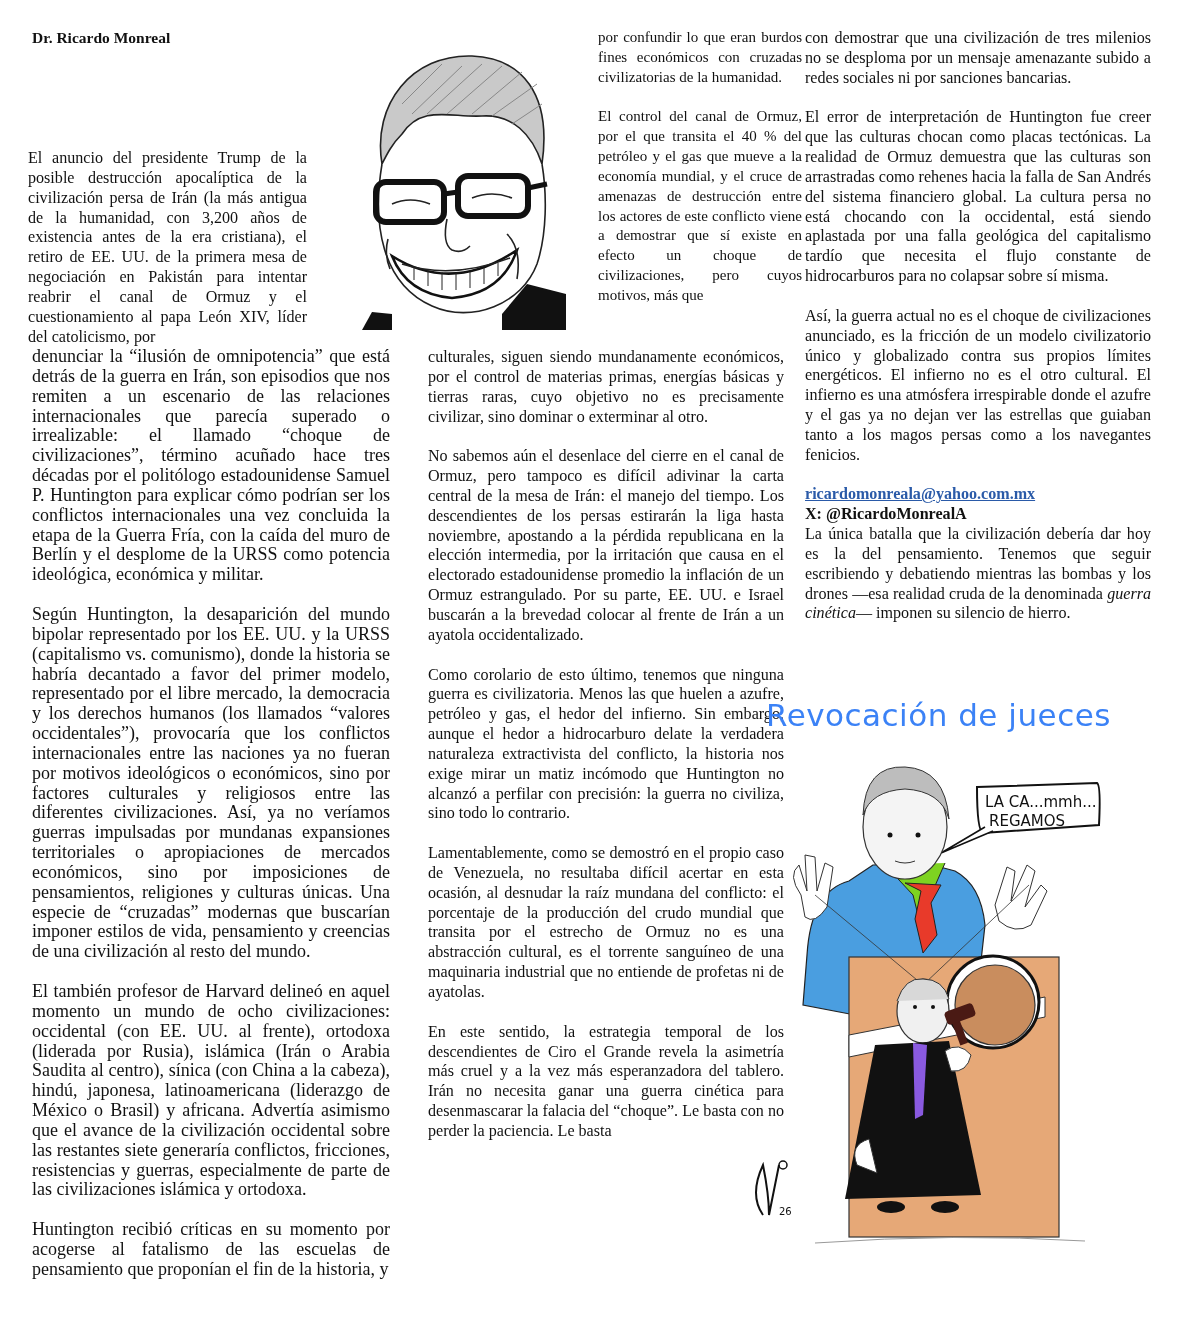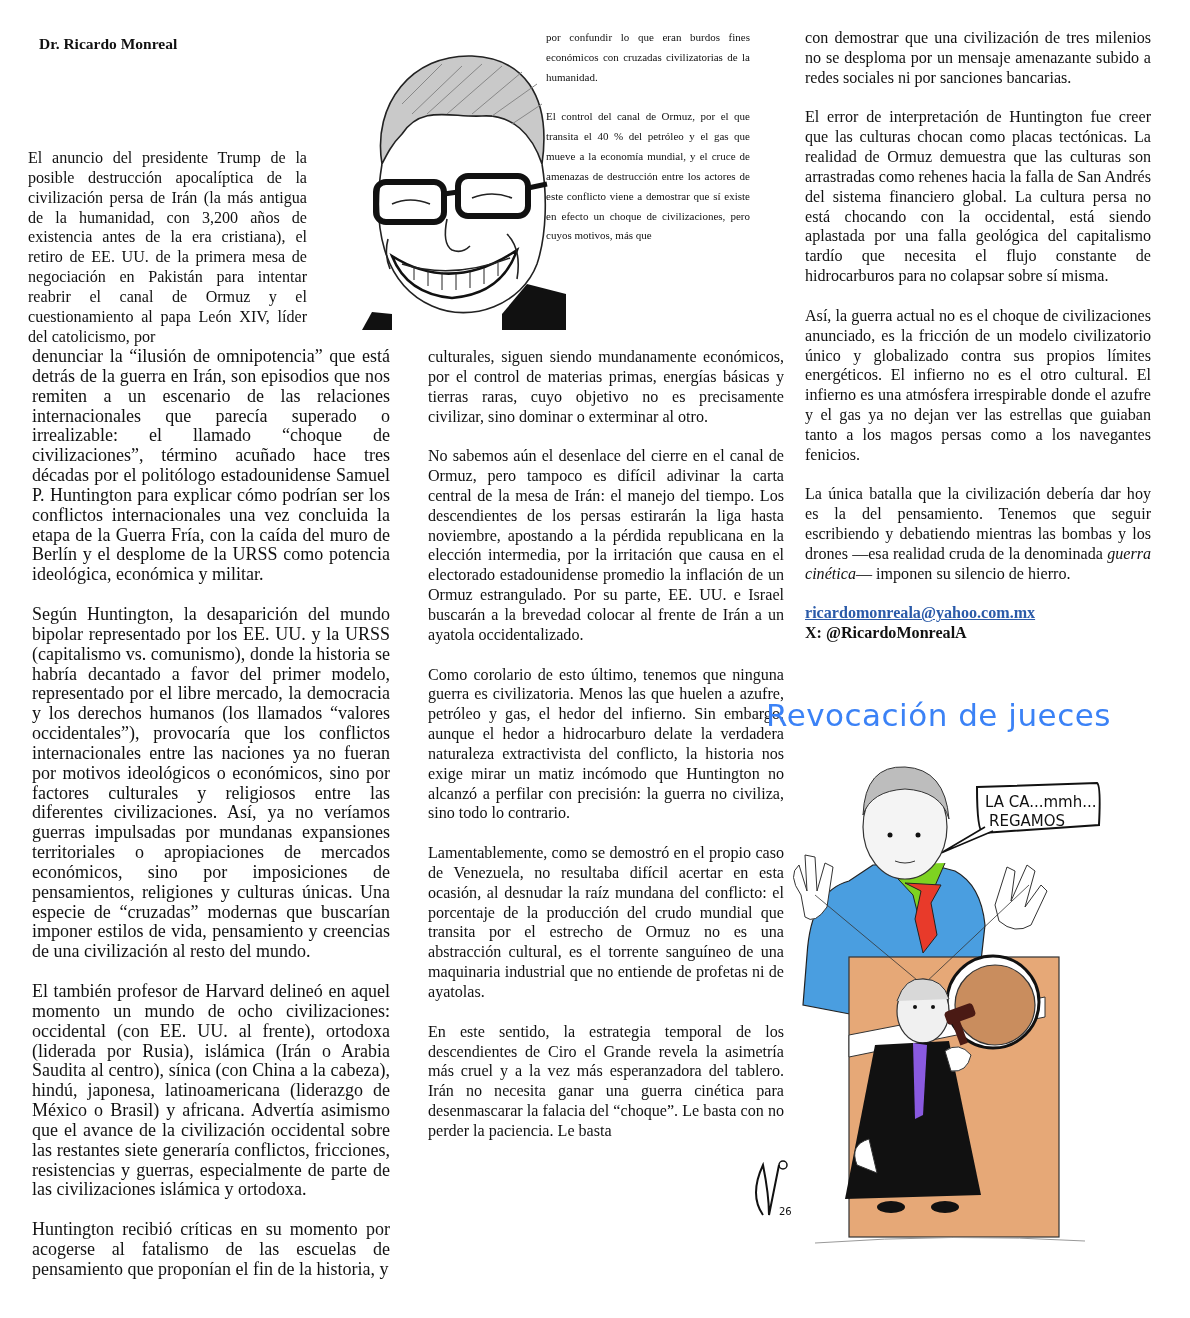--- a/index.html
+++ b/index.html
@@ -7,34 +7,34 @@
       width: 1190px; height: 1318px; position: relative; overflow: hidden;
       font-family: "Liberation Serif", "DejaVu Serif", serif;
       color: #111111;
     }
     .col {
       position: absolute; top: 28px;
       font-size: 16.1px; line-height: 19.85px;
       text-align: justify;
     }
     .col p { margin: 0 0 19.85px 0; }
-    #col1 { left: 39px; width: 358px; margin-top: 6px; }
+    #col1 { left: 32px; width: 358px; }
     #col3 { left: 805px; width: 346px; }
 
     .author { font-weight: bold; font-size: 15.5px; margin: 0 0 19px 0; text-align: left; }
     .title {
       font-weight: bold; font-size: 22px; line-height: 26px; text-align: center;
       width: 265px; margin: 0 0 12px 0;
     }
 
     #portrait {
       position: absolute; left: 352px; top: 44px; width: 214px; height: 286px;
     }
-    #col2-top { position: absolute; left: 546px; top: 28px; width: 204px;
-      font-size: 11px; line-height: 19.85px; text-align: justify; }
+    #col2-top { position: absolute; left: 598px; top: 28px; width: 204px;
+      font-size: 15px; line-height: 19.85px; text-align: justify; }
     #col2-top p { margin: 0 0 19.85px 0; }
     #col1-top { position: absolute; left: 28px; top: 148px; width: 279px;
       font-size: 16.1px; line-height: 19.85px; text-align: justify; }
     #col1-top p { margin: 0; }
     #wide-band { position: absolute; left: 32px; top: 347px; width: 358px;
       font-size: 18px; line-height: 19.85px; text-align: justify; }
     #wide-band p { margin: 0 0 19.85px 0; }
     #col2-rest { position: absolute; left: 428px; top: 347px; width: 356px;
       font-size: 16.1px; line-height: 19.85px; text-align: justify; }
     #col2-rest p { margin: 0 0 19.85px 0; }
@@ -110,25 +110,25 @@
   <p>No sabemos aún el desenlace del cierre en el canal de Ormuz, pero tampoco es difícil adivinar la carta central de la mesa de Irán: el manejo del tiempo. Los descendientes de los persas estirarán la liga hasta noviembre, apostando a la pérdida republicana en la elección intermedia, por la irritación que causa en el electorado estadounidense promedio la inflación de un Ormuz estrangulado. Por su parte, EE. UU. e Israel buscarán a la brevedad colocar al frente de Irán a un ayatola occidentalizado.</p>
   <p>Como corolario de esto último, tenemos que ninguna guerra es civilizatoria. Menos las que huelen a azufre, petróleo y gas, el hedor del infierno. Sin embargo, aunque el hedor a hidrocarburo delate la verdadera naturaleza extractivista del conflicto, la historia nos exige mirar un matiz incómodo que Huntington no alcanzó a perfilar con precisión: la guerra no civiliza, sino todo lo contrario.</p>
   <p>Lamentablemente, como se demostró en el propio caso de Venezuela, no resultaba difícil acertar en esta ocasión, al desnudar la raíz mundana del conflicto: el porcentaje de la producción del crudo mundial que transita por el estrecho de Ormuz no es una abstracción cultural, es el torrente sanguíneo de una maquinaria industrial que no entiende de profetas ni de ayatolas.</p>
   <p>En este sentido, la estrategia temporal de los descendientes de Ciro el Grande revela la asimetría más cruel y a la vez más esperanzadora del tablero. Irán no necesita ganar una guerra cinética para desenmascarar la falacia del “choque”. Le basta con no perder la paciencia. Le basta</p>
 </div>
 
 <div id="col3" class="col">
   <p>con demostrar que una civilización de tres milenios no se desploma por un mensaje amenazante subido a redes sociales ni por sanciones bancarias.</p>
   <p>El error de interpretación de Huntington fue creer que las culturas chocan como placas tectónicas. La realidad de Ormuz demuestra que las culturas son arrastradas como rehenes hacia la falla de San Andrés del sistema financiero global. La cultura persa no está chocando con la occidental, está siendo aplastada por una falla geológica del capitalismo tardío que necesita el flujo constante de hidrocarburos para no colapsar sobre sí misma.</p>
   <p>Así, la guerra actual no es el choque de civilizaciones anunciado, es la fricción de un modelo civilizatorio único y globalizado contra sus propios límites energéticos. El infierno no es el otro cultural. El infierno es una atmósfera irrespirable donde el azufre y el gas ya no dejan ver las estrellas que guiaban tanto a los magos persas como a los navegantes fenicios.</p>
-  <p><span>La única batalla que la civilización debería dar hoy es la del pensamiento. Tenemos que seguir escribiendo y debatiendo mientras las bombas y los drones —esa realidad cruda de la denominada </span><em>guerra cinética</em><span>— imponen su silencio de hierro.</span></p>
   <p style="margin:0;">
     <a class="contact-email" href="#">ricardomonreala@yahoo.com.mx</a>
     <span class="contact-x">X: @RicardoMonrealA</span>
   </p>
+  <p><span>La única batalla que la civilización debería dar hoy es la del pensamiento. Tenemos que seguir escribiendo y debatiendo mientras las bombas y los drones —esa realidad cruda de la denominada </span><em>guerra cinética</em><span>— imponen su silencio de hierro.</span></p>
 </div>
 
 <div id="cartoon-title">Revocación de jueces</div>
 <svg id="cartoon" viewBox="0 0 420 565">
 
   <g>
     <path d="M232 92 L 352 88 Q 356 90 354 130 L 238 138 Q 232 136 232 92 Z" fill="#fff" stroke="#111" stroke-width="2"></path>
     <path d="M240 132 L 196 158 L 248 136" fill="#fff" stroke="#111" stroke-width="1.6"></path>
     <text class="bubble-text" x="240" y="112">LA CA...mmh...</text>
     <text class="bubble-text" x="244" y="131">REGAMOS</text>

